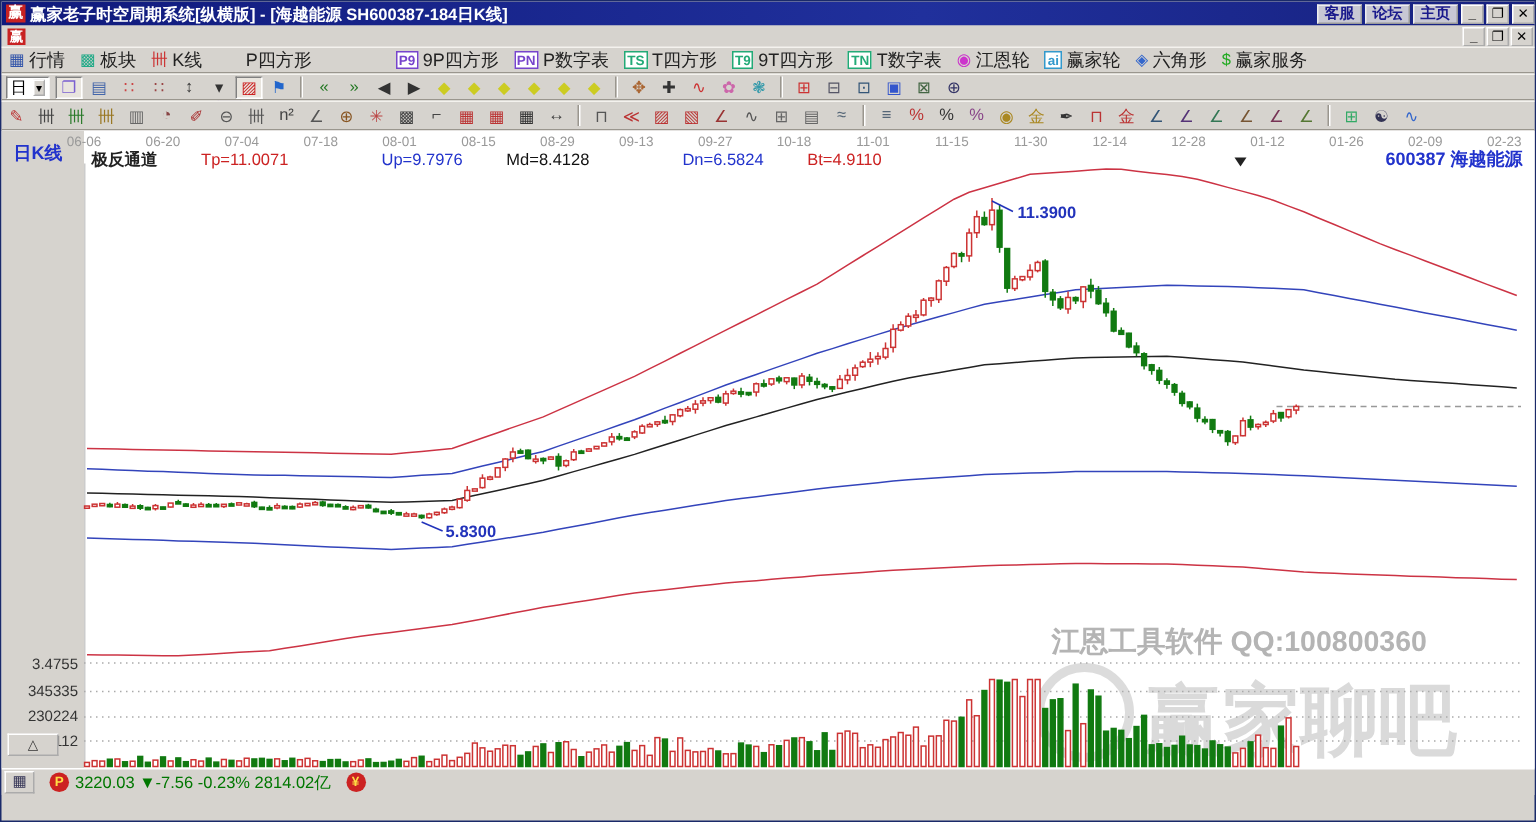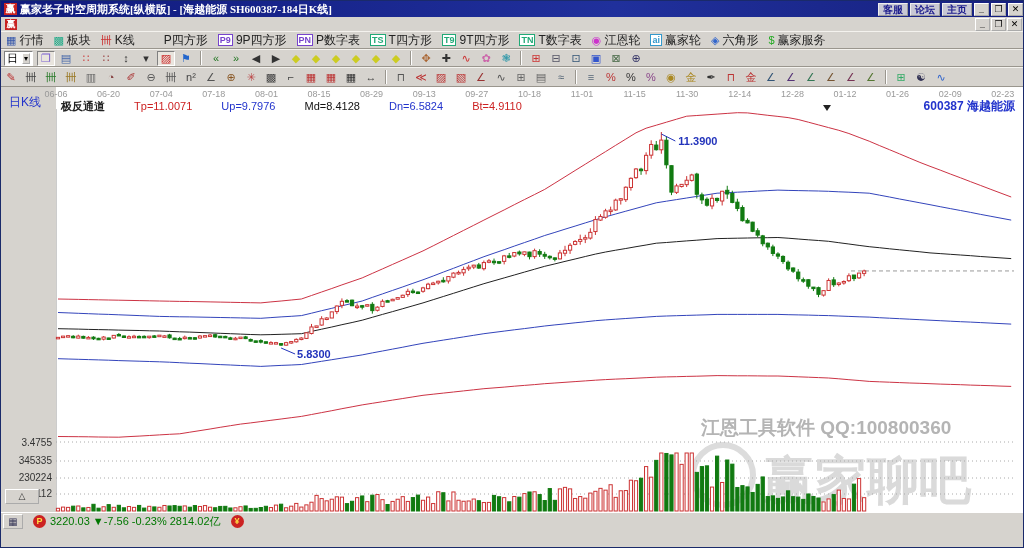--- a/index.html
+++ b/index.html
@@ -5,21 +5,21 @@
   html,body{margin:0;padding:0;background:#888;}
   *{box-sizing:border-box;}
   .frame{position:relative;width:1024px;height:548px;background:#d6d3ce;overflow:hidden;
          font-family:"Liberation Sans","DejaVu Sans",sans-serif;border:1px solid #1a2a6a;}
   
   .titlebar{position:absolute;left:0;top:0;width:1024px;height:16px;
             background:linear-gradient(90deg,#101a7c,#20309c 60%,#16207e);
             color:#fff;font-size:11px;font-weight:bold;display:flex;align-items:center;}
   .tlogo{display:inline-block;width:13px;height:12px;background:#c82222;color:#fff;
          font-size:10px;line-height:12px;text-align:center;margin:0 3px;font-weight:bold;}
-  .ttext{white-space:nowrap;font-family:Liberation Serif, serif;}
+  .ttext{white-space:nowrap;}
   .tright{margin-left:auto;display:flex;align-items:flex-end;gap:2px;padding-right:2px;padding-left:44px;}
   .tlink{background:#c8c8d4;color:#1a1a8c;font-size:10px;font-weight:bold;padding:0 4px;
          border:1px outset #eee;height:13px;line-height:12px;}
   .wbtn{width:15px;height:13px;background:#d6d3ce;border:1px outset #fff;color:#000;
         font-size:9px;line-height:11px;text-align:center;font-weight:bold;}
   
   .menubar{position:absolute;left:0;top:16px;width:1024px;height:14px;background:#d6d3ce;
            display:flex;align-items:center;font-size:12px;color:#111;}
   .mlogo{display:inline-block;width:12px;height:11px;background:#c82222;color:#fff;font-size:9px;
          line-height:11px;text-align:center;margin:0 4px;font-weight:bold;}
@@ -37,26 +37,26 @@
   .tbtn{display:inline-flex;align-items:center;justify-content:center;min-width:18px;height:15px;
         border:1px solid transparent;font-size:11px;margin:0 1px;}
   .tbtn.pressed{border:1px solid;border-color:#808080 #fff #fff #808080;background:#e9e5de;}
   .sep{display:inline-block;width:2px;height:14px;border-left:1px solid #9a968e;border-right:1px solid #fff;margin:0 4px;}
   .combo{display:inline-flex;align-items:center;border:1px solid;border-color:#808080 #fff #fff #808080;
          background:#fff;height:15px;padding:0 2px;margin:0 3px;font-size:11px;}
   .combo .arrowbox{background:#d6d3ce;border:1px outset #fff;font-size:8px;margin-left:4px;height:11px;line-height:10px;padding:0 1px;}
   
   #chart{position:absolute;left:0;top:86px;width:1024px;height:425px;background:#fff;}
   #chart svg{position:absolute;left:0;top:0;}
-  .periodlbl{position:absolute;left:8px;top:7px;color:#2233cc;font-weight:normal;font-size:12px;z-index:3;}
+  .periodlbl{position:absolute;left:8px;top:7px;color:#2233cc;font-weight:bold;font-size:12px;z-index:3;}
   .indrow{position:absolute;left:60px;top:12px;font-size:11px;z-index:3;white-space:nowrap;}
   .indrow span{margin-right:26px;}
   .ind-name{color:#222;font-weight:bold;}
   .ind-red{color:#cc2222;}
-  .ind-blue{color:#2233cc;}
+  .ind-blue{color:#2233cc;margin-left:33px;}
   .ind-black{color:#111;}
   .stocklbl{position:absolute;right:10px;top:11px;color:#2233cc;font-weight:bold;font-size:12px;z-index:3;}
   .expandbtn{position:absolute;left:4px;top:402px;width:34px;height:15px;background:#d6d3ce;
              border:1px outset #fff;font-size:9px;line-height:12px;text-align:center;z-index:3;color:#333;}
   
   .statusbar{position:absolute;left:0;top:511px;width:1024px;height:18px;background:#d6d3ce;
              border-top:1px solid #fff;font-size:11px;display:flex;align-items:center;}
   .sbtn{width:20px;height:15px;border:1px outset #fff;background:#d6d3ce;text-align:center;
         font-size:10px;line-height:13px;color:#335;margin-left:2px;}
   .cicon{display:inline-block;width:13px;height:13px;border-radius:50%;background:#cc2222;color:#ffdd44;
@@ -104,21 +104,21 @@
       </span>
       <span class="tb1item">
         <span class="tico" style="color: rgb(204, 51, 51);">卌</span>
         <span>K线</span>
       </span>
       <span class="tb1item">
         <span class="tbadge" style="color: rgb(119, 68, 204); margin-top: 44px;">PS</span>
         <span>P四方形</span>
       </span>
       <span class="tb1item">
-        <span class="tbadge" style="color: rgb(119, 68, 204);">P9</span>
+        <span class="tbadge" style="color: rgb(119, 68, 204); margin-left: 46px;">P9</span>
         <span>9P四方形</span>
       </span>
       <span class="tb1item">
         <span class="tbadge" style="color: rgb(119, 68, 204);">PN</span>
         <span>P数字表</span>
       </span>
       <span class="tb1item">
         <span class="tbadge" style="color: rgb(34, 170, 119);">TS</span>
         <span>T四方形</span>
       </span>

